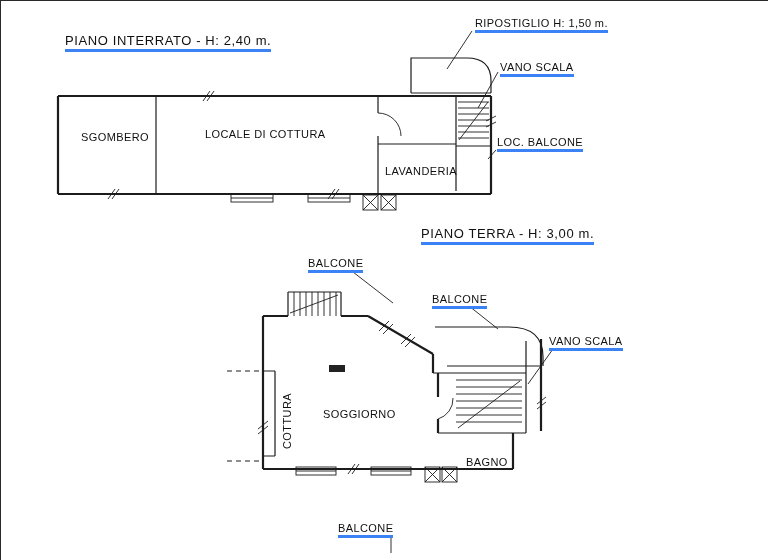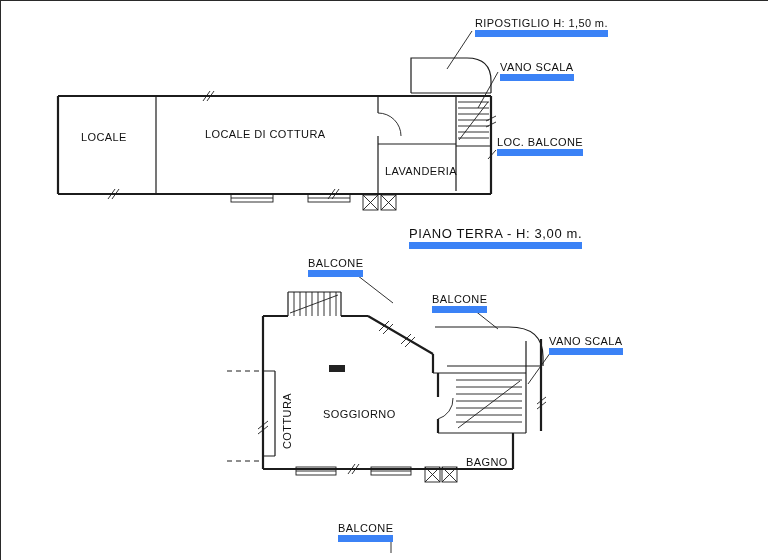--- a/index.html
+++ b/index.html
@@ -10,21 +10,21 @@
   }
   svg{position:absolute;left:0;top:0;}
   .w2{stroke:#1c1c1c;stroke-width:2.2;fill:none;}
   .w1{stroke:#1c1c1c;stroke-width:1.2;fill:none;}
   .w0{stroke:#1c1c1c;stroke-width:0.9;fill:none;}
   .dash{stroke:#1c1c1c;stroke-width:1;fill:none;stroke-dasharray:5 4;}
   .lbl{
     position:absolute;font-size:11px;color:#101010;letter-spacing:.4px;
     white-space:nowrap;line-height:1.1;
   }
-  .u{border-bottom:7px solid #3b82f6;padding-bottom:1px;}
+  .u{border-bottom:3px solid #3b82f6;padding-bottom:1px;}
   .title{font-size:13px;letter-spacing:.6px;}
   .rot{transform:rotate(-90deg);transform-origin:0 0;}
 </style>
 </head>
 <body>
 
 <div class="canvas">
 
   <svg width="768" height="560" viewBox="0 0 768 560">
 
@@ -97,28 +97,29 @@
            M257,428 L267,420 M257,433 L267,425
            M347,473 L354,463 M351,473 L358,463
            M536,403 L545,396 M536,408 L545,401"></path>
 
       <path class="dash" d="M226,370 H262 M226,460 H262"></path>
 
       <path class="w0" d="M352,271 L392,302 M468,305 L497,328 M552,348 L527,383 M390,536 V552"></path>
     </g>
   </svg>
 
+  <div class="lbl title u" style="left:64px;top:33px">PIANO INTERRATO - H: 2,40 m.</div>
   <div class="lbl u" style="left:474px;top:16px">RIPOSTIGLIO H: 1,50 m.</div>
   <div class="lbl u" style="left:499px;top:60px">VANO SCALA</div>
-  <div class="lbl" style="left:80px;top:130px">LOCALE</div>
+  <div class="lbl" style="left:80px;top:130px">SGOMBERO</div>
   <div class="lbl" style="left:204px;top:127px">LOCALE DI COTTURA</div>
   <div class="lbl" style="left:384px;top:164px">LAVANDERIA</div>
   <div class="lbl u" style="left:496px;top:135px">LOC. BALCONE</div>
 
-  <div class="lbl title u" style="left:408px;top:226px">PIANO TERRA - H: 3,00 m.</div>
+  <div class="lbl title u" style="left:420px;top:226px">PIANO TERRA - H: 3,00 m.</div>
   <div class="lbl u" style="left:307px;top:256px">BALCONE</div>
   <div class="lbl u" style="left:431px;top:292px">BALCONE</div>
   <div class="lbl u" style="left:548px;top:334px">VANO SCALA</div>
   <div class="lbl rot" style="left:280px;top:448px">COTTURA</div>
   <div class="lbl" style="left:322px;top:407px">SOGGIORNO</div>
   <div class="lbl" style="left:465px;top:455px">BAGNO</div>
   <div class="lbl u" style="left:337px;top:521px">BALCONE</div>
 
 </div>
 

